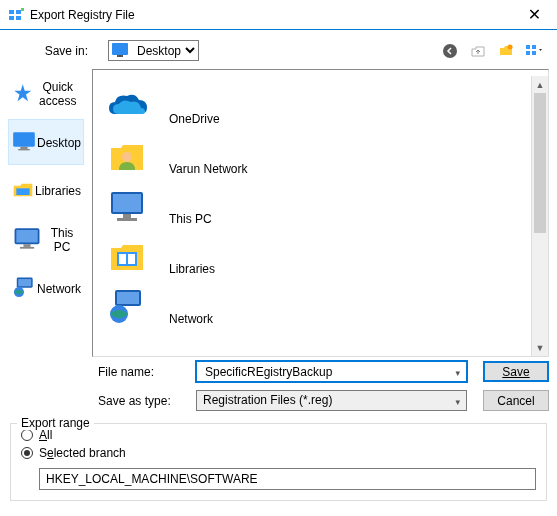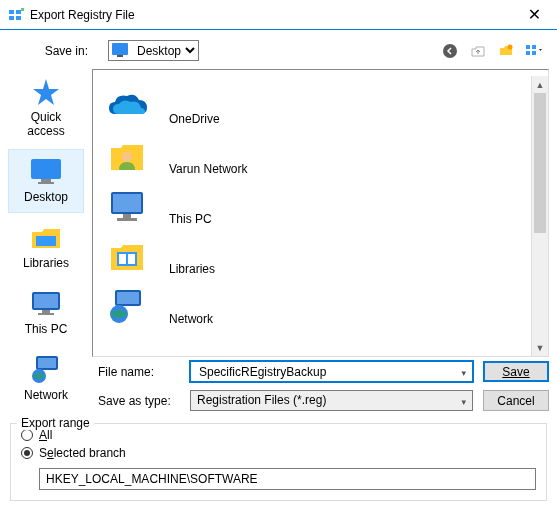--- a/index.html
+++ b/index.html
@@ -13,36 +13,36 @@
 .toprow { display: flex; align-items: center; padding: 10px 8px 8px 8px; gap: 20px; }
 .toprow .label { width: 80px; text-align: right; }
 .toprow select { flex: 1; height: 21px; border: 1px solid #7a7a7a; background: #fff; padding-left: 24px; }
 .toprow .dropwrap { position: relative; flex: 1; }
 .toprow .dropwrap .foldericon { position: absolute; left: 4px; top: 3px; width: 16px; height: 14px; pointer-events: none; }
 .toprow .tbicons { display: flex; gap: 6px; padding-right: 4px; }
 .tbicon { width: 22px; height: 20px; display: flex; align-items: center; justify-content: center; }
 
 .midarea { display: flex; padding: 0 8px; gap: 8px; height: 288px; }
 .places { width: 76px; display: flex; flex-direction: column; gap: 2px; }
-.place { display: flex; flex-direction: column; align-items: center; padding: 6px 2px 8px 2px; border: 1px solid transparent; }
+.place { display: flex; flex-direction: row; align-items: center; padding: 6px 2px 8px 2px; border: 1px solid transparent; }
 .place.selected { background: #e5f3ff; border: 1px solid #cce8ff; }
 .place .plabel { margin-top: 4px; text-align: center; }
 .place svg { width: 36px; height: 30px; }
 
 .filearea { flex: 1; border: 1px inset #ddd; background: #fff; display: flex; position: relative; overflow: hidden; padding: 6px 0 0 6px; }
 .filelist { flex: 1; overflow: hidden; }
 .fileitem { display: flex; align-items: flex-end; height: 50px; gap: 20px; padding-left: 6px; }
 .fileitem svg { width: 44px; height: 40px; }
 .filelabel { }
 .scroll { width: 17px; background: #f0f0f0; border-left: 1px solid #ddd; display: flex; flex-direction: column; }
 .scroll .arrow { height: 17px; display: flex; align-items: center; justify-content: center; color: #606060; font-size: 9px; }
 .scroll .thumb { background: #cdcdcd; margin: 0 2px; height: 140px; }
 .scroll .track { flex: 1; }
 
-.fieldrow { display: flex; align-items: center; padding: 4px 8px; gap: 10px; }
+.fieldrow { display: flex; align-items: center; padding: 4px 8px; gap: 16px; }
 .fieldrow .flabel { width: 82px; margin-left: 90px; }
 .comboinput { flex: 1; height: 21px; border: 1px solid #0078d7; outline: 1px solid #0078d7; padding: 2px 20px 2px 6px; background: #fff; position: relative; }
 .comboinput input { border: none; width: 100%; outline: none; font-size: 12px; }
 .comboinput .caret { position: absolute; right: 6px; top: 6px; font-size: 9px; color: #555; }
 .combosel { flex: 1; height: 21px; border: 1px solid #7a7a7a; background: #efefef; padding: 2px 20px 2px 6px; position: relative; }
 .combosel .caret { position: absolute; right: 6px; top: 6px; font-size: 9px; color: #555; }
 .btn { width: 66px; height: 21px; border: 1px solid #adadad; background: #e1e1e1; display: flex; align-items: center; justify-content: center; }
 .btn.primary { border: 2px solid #0078d7; }
 .btn .u { text-decoration: underline; }
 

